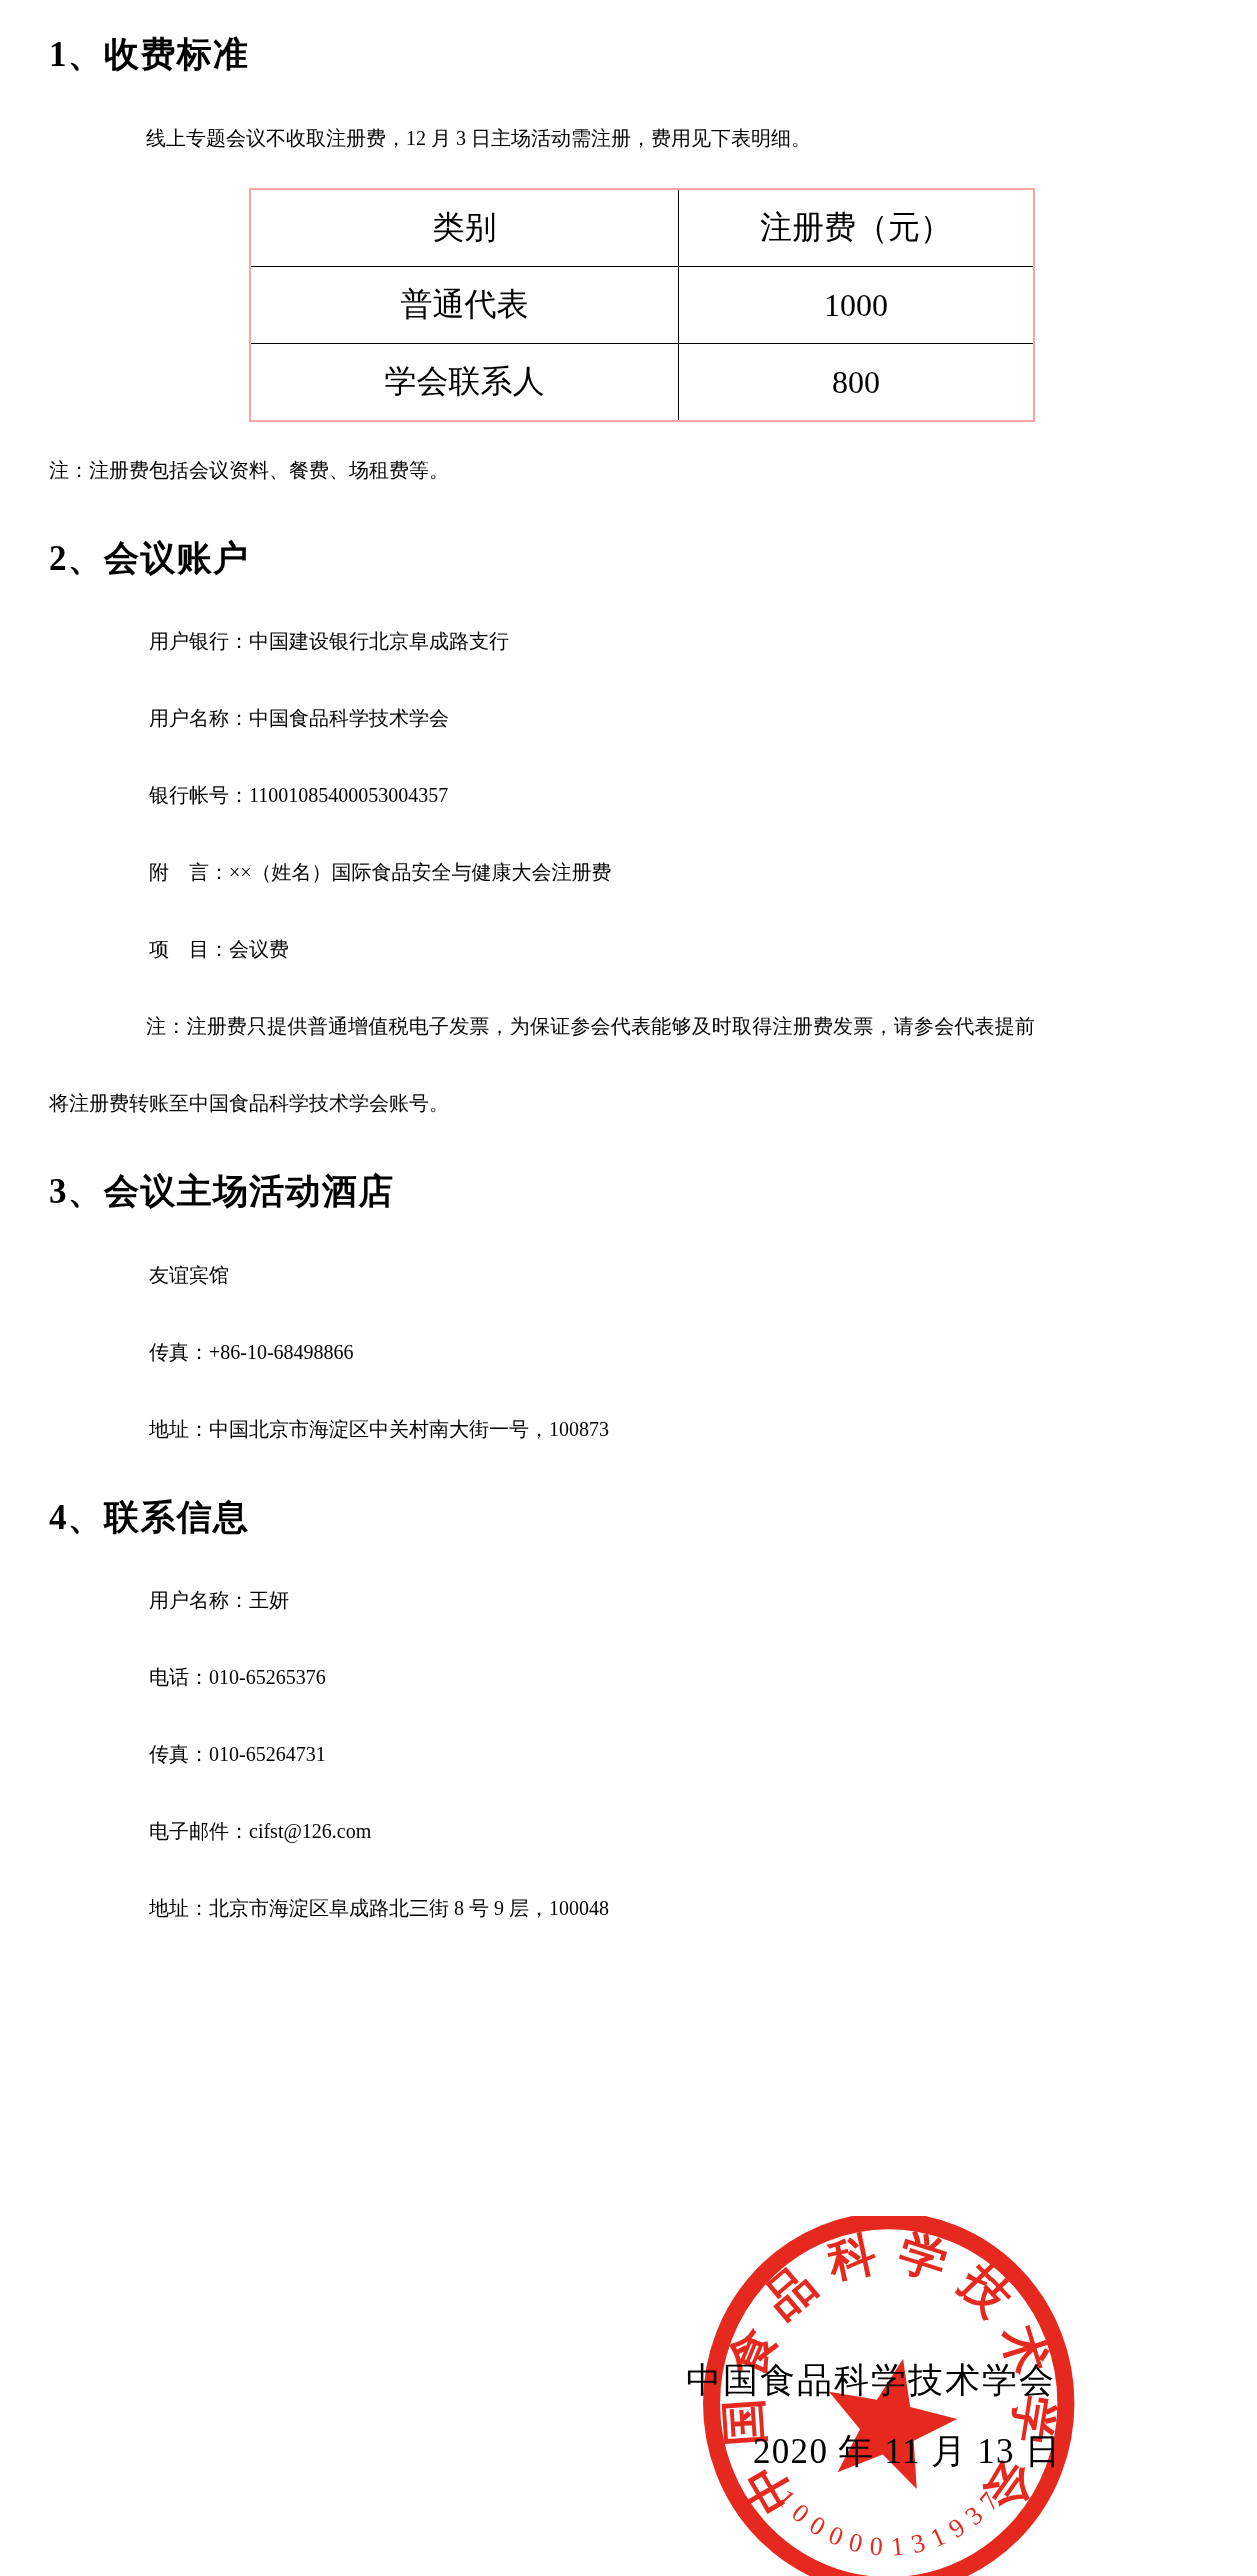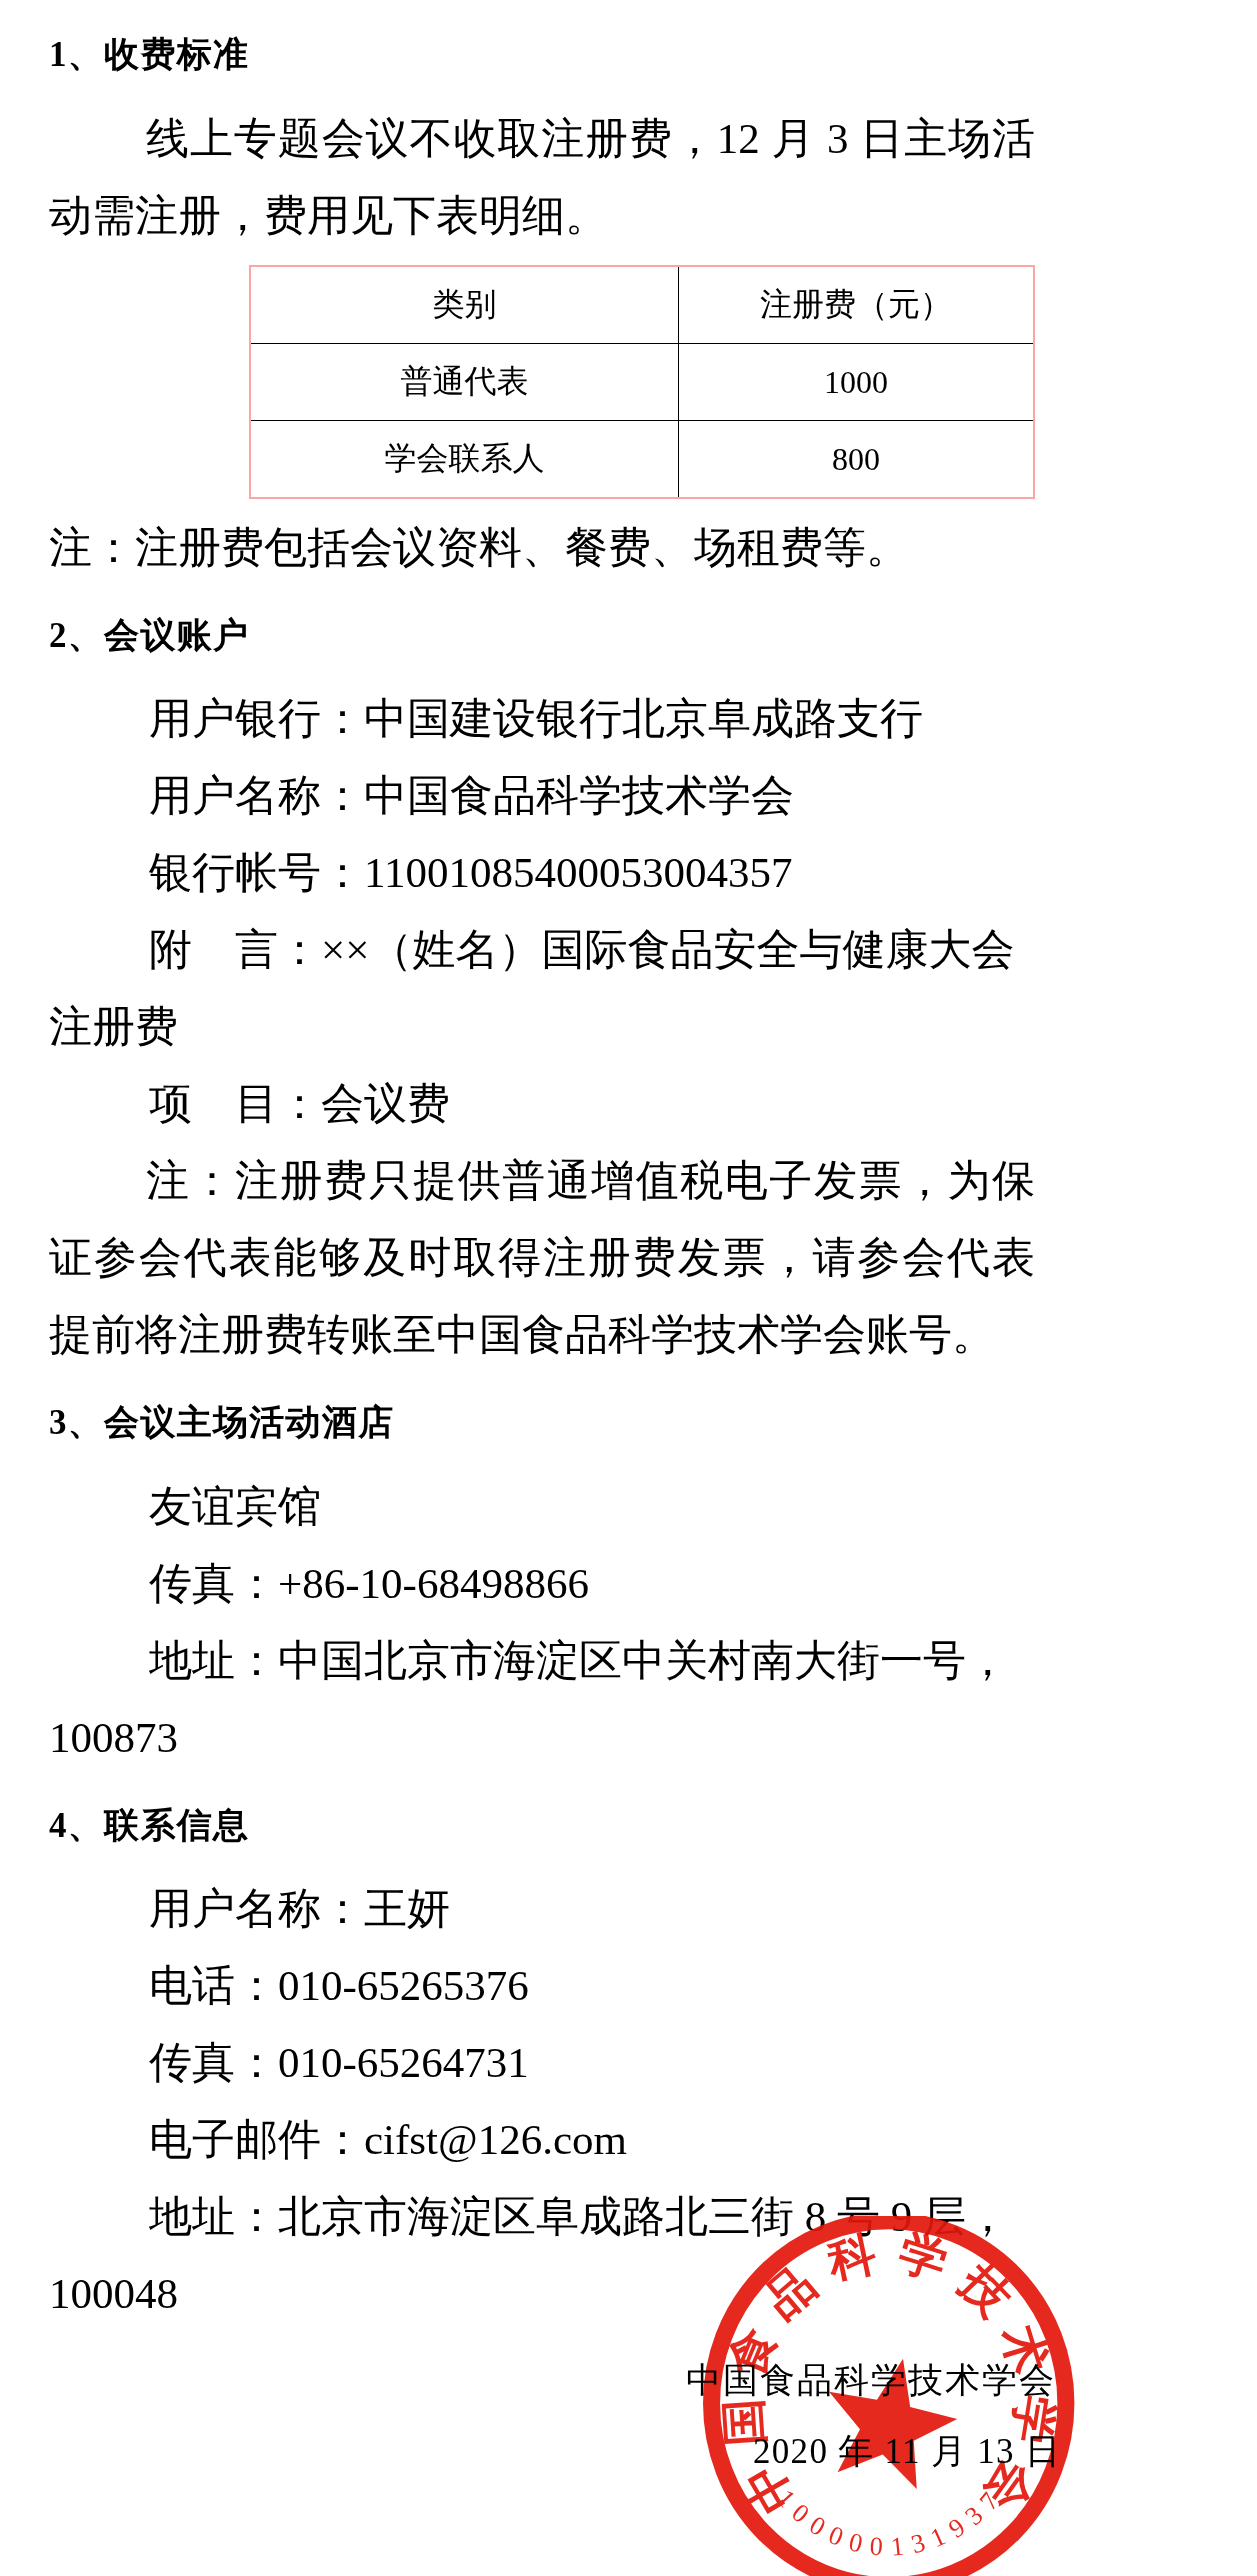--- a/index.html
+++ b/index.html
@@ -15,21 +15,21 @@
 
   .sec-heading {
     font-size:35px; font-weight:bold;
     line-height:42px;
     margin:29px 0 23.6px 0;
     letter-spacing:1.3px;
   }
   .sec-heading.first { margin-top:0; }
 
   .body-line {
-    font-size:43px; line-height:77px;
+    font-size:20px; line-height:77px;
     margin:0;
   }
   .para { text-align:justify; text-justify:inter-ideograph; }
   .para-indent { text-indent:97px; }
   .label-indent { text-indent:100px; }
 
   .fee-table {
     border-collapse:collapse;
     margin:11.8px 0 0 200px;
     width:781px;

